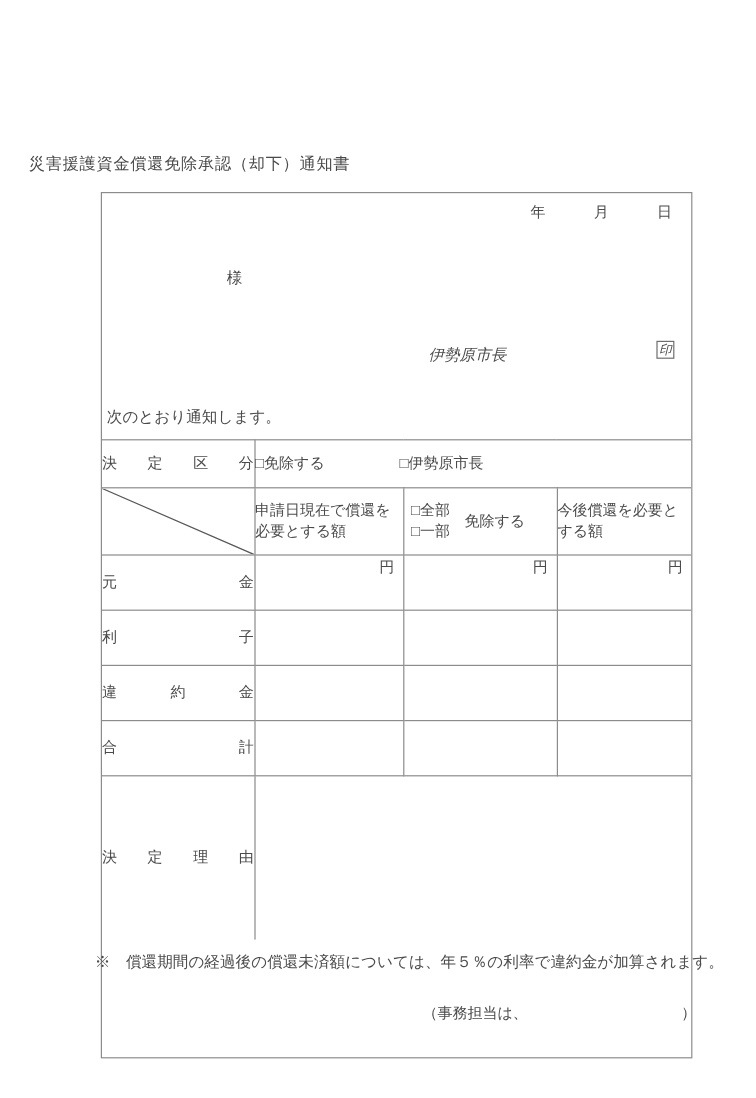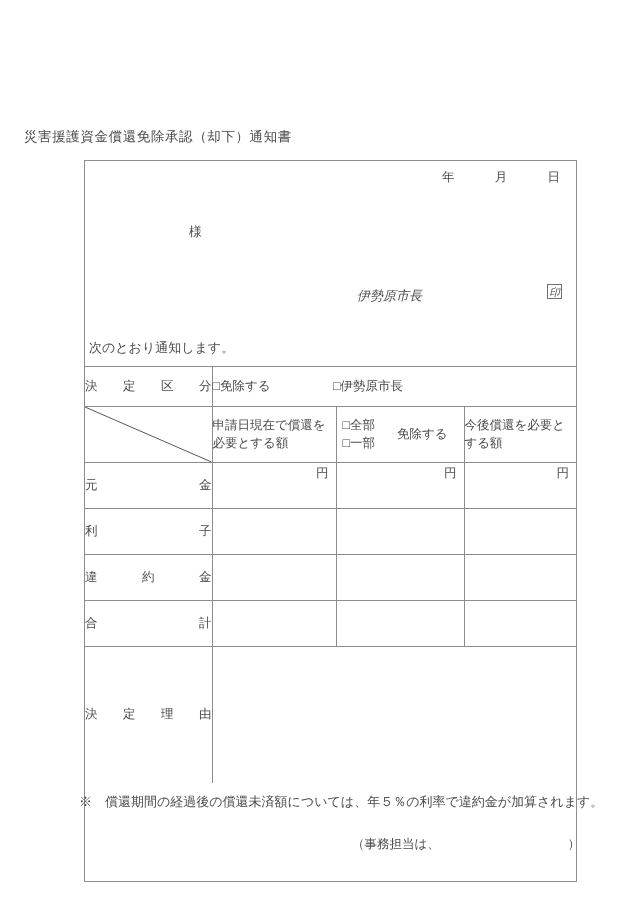--- a/index.html
+++ b/index.html
@@ -171,21 +171,21 @@
   .colhead {
     padding: 4px 7px;
     font-size: 12.5px;
     line-height: 1.38;
     vertical-align: middle;
     font-family: Liberation Serif, serif;
   }
   .colhead-split {
     display: flex;
     align-items: center;
-    gap: 22px;
+    gap: 12px;
     padding: 4px 6px;
     font-size: 12.5px;
     line-height: 1.38;
     white-space: nowrap;
   }
   .cb-stack { display: flex; flex-direction: column; }
 
   .row-money { height: 46px; }
   .money-cell {
     position: relative;

